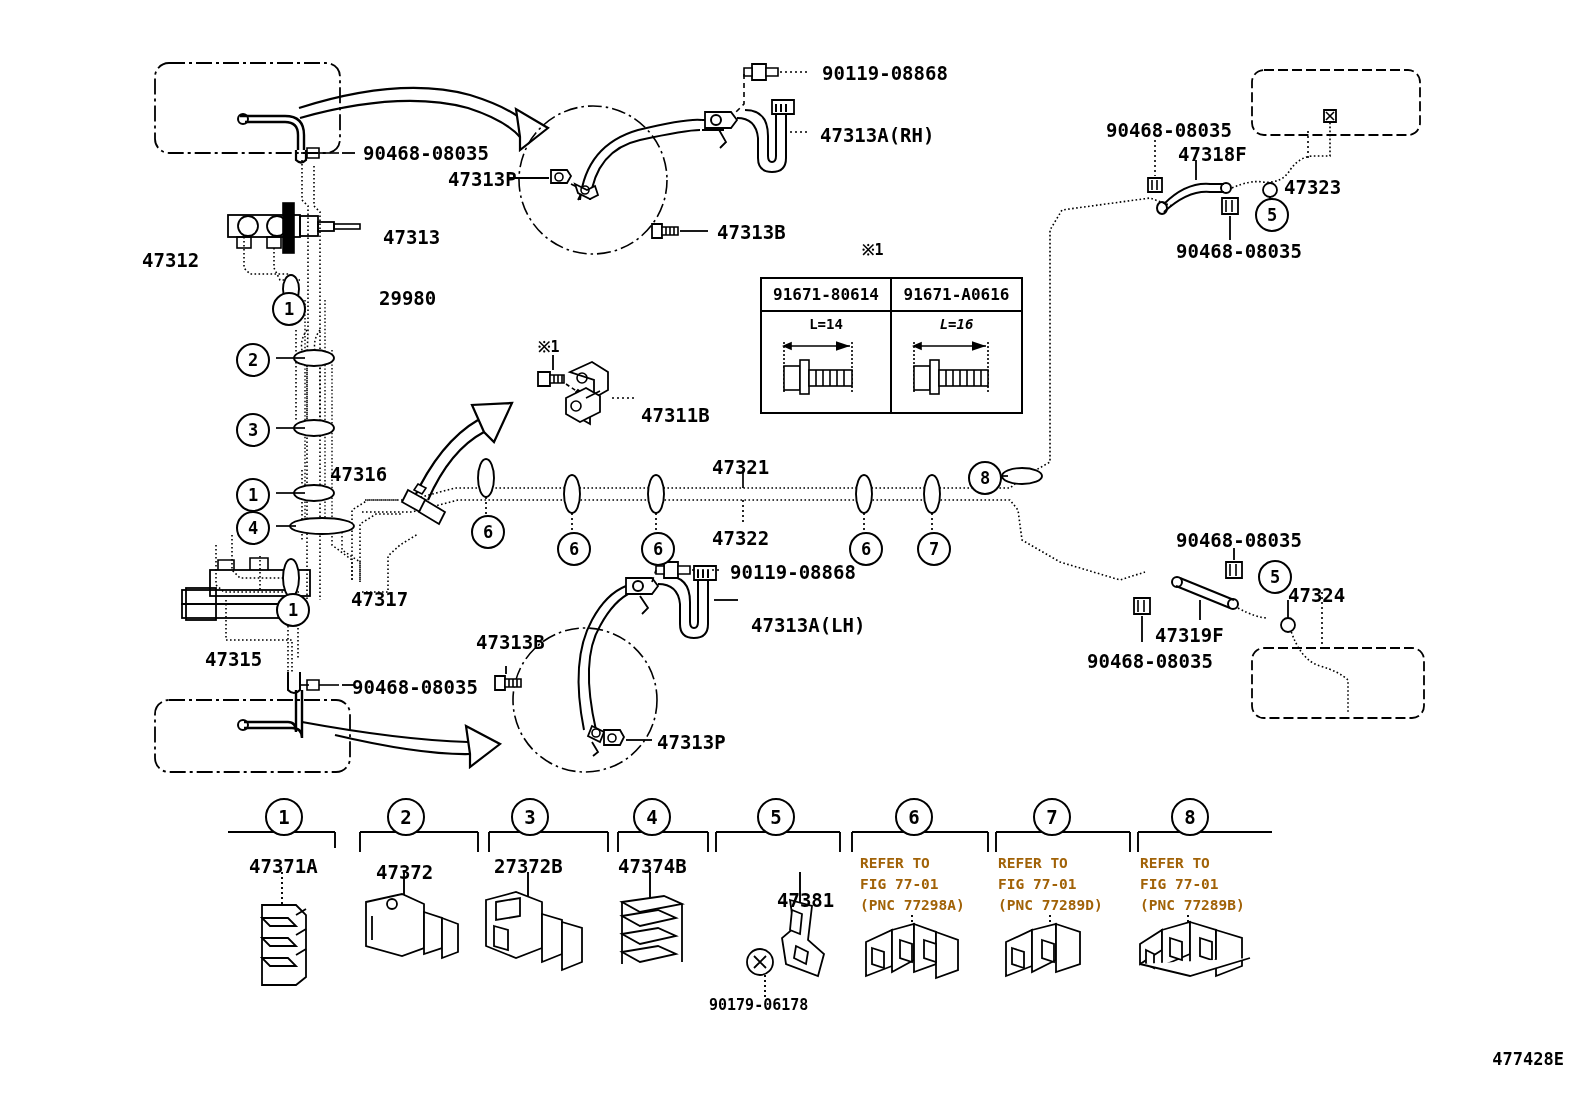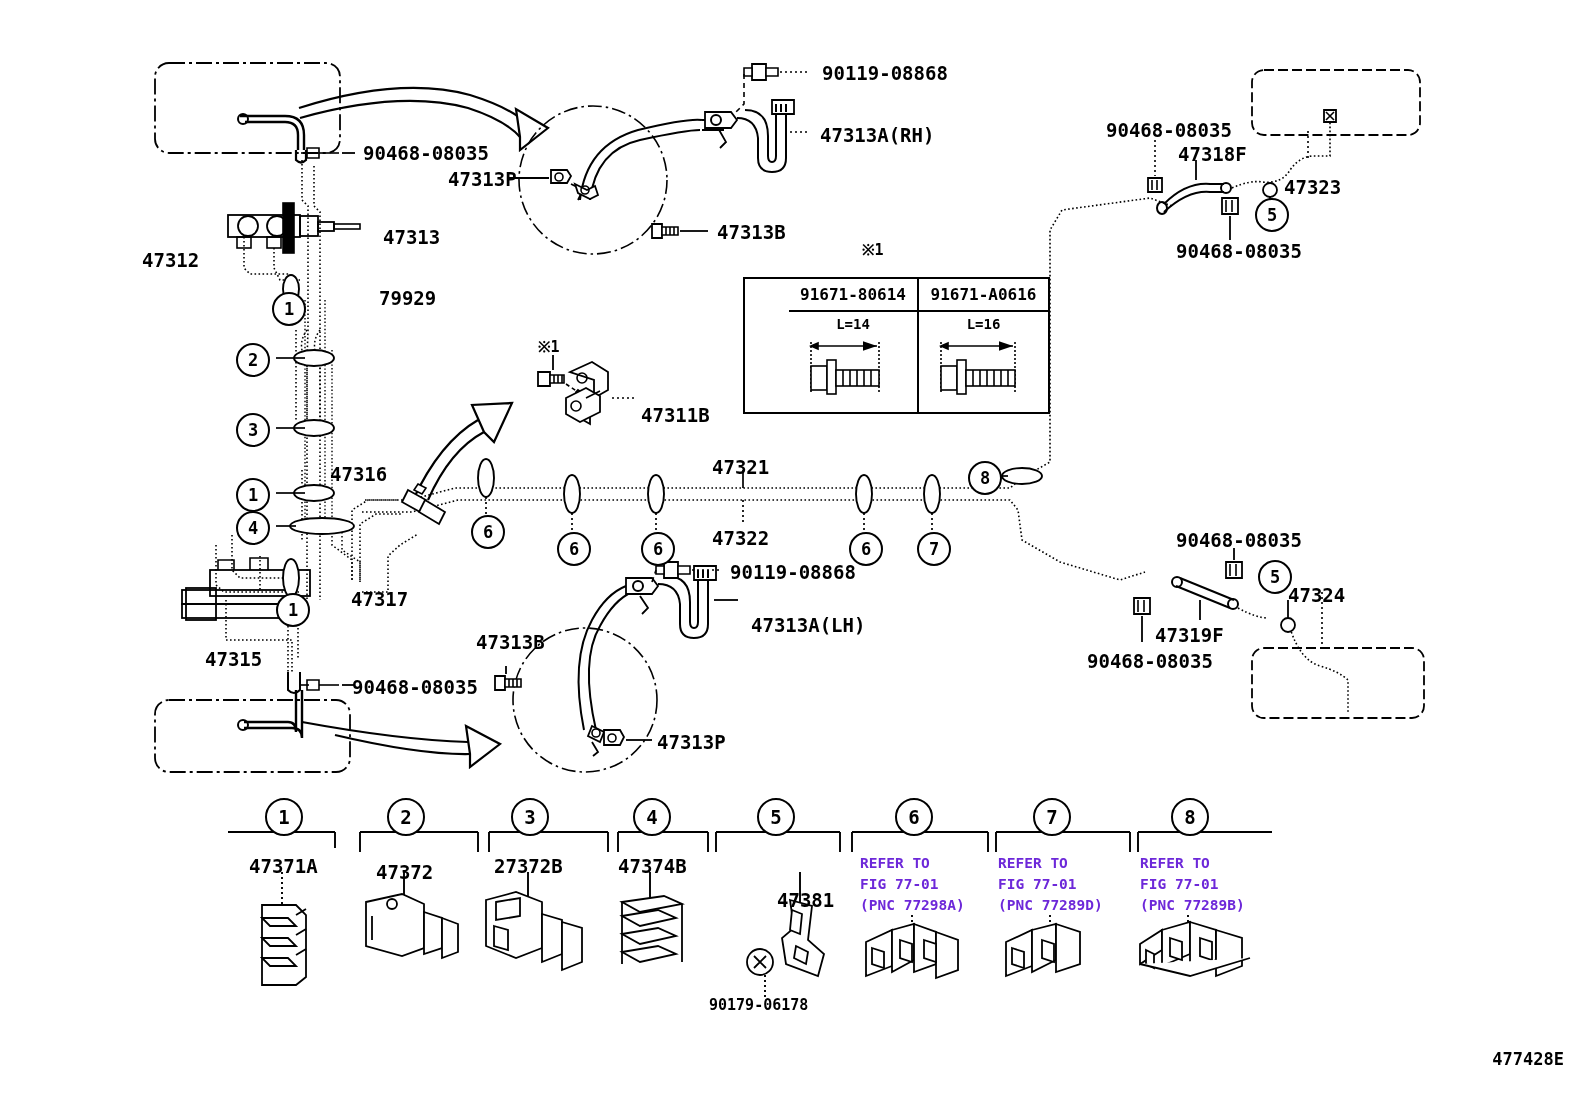--- a/index.html
+++ b/index.html
@@ -8,21 +8,21 @@
   svg#art{position:absolute;left:0;top:0;width:1592px;height:1099px;}
   .lbl{position:absolute;font-family:"DejaVu Sans Mono",monospace;font-weight:bold;
        color:#000;white-space:pre;letter-spacing:0px;}
   .s20{font-size:19px;}
   .s16{font-size:15px;}
   .cnum{position:absolute;width:30px;height:30px;border:2px solid #000;border-radius:50%;
         display:flex;align-items:center;justify-content:center;font-size:17px;font-weight:bold;
         background:#fff;font-family:"DejaVu Sans Mono",monospace;}
   .cnum.big{width:34px;height:34px;font-size:19px;}
   .refbox{position:absolute;font-family:"DejaVu Sans Mono",monospace;font-weight:bold;
-          font-size:14.5px;line-height:21px;white-space:pre;color:#6d28d9;}
+          font-size:14.5px;line-height:21px;white-space:pre;color:#a16207;}
   .tbl{position:absolute;border:2px solid #000;background:#fff;}
   .tbl .hdr{display:flex;border-bottom:2px solid #000;}
   .tbl .hdr>div{font-size:16px;font-weight:bold;text-align:center;padding:6px 10px;
         font-family:"DejaVu Sans Mono",monospace;}
   .tbl .hdr>div:first-child{border-right:2px solid #000;}
   .tbl .bdy{display:flex;}
   .tbl .bdy>div{padding:4px;}
   .tbl .bdy>div:first-child{border-right:2px solid #000;}
   .figcode{position:absolute;right:28px;bottom:30px;font-size:17px;font-weight:bold;
            font-family:"DejaVu Sans Mono",monospace;}
@@ -445,21 +445,21 @@
     <path d="M1200 938 l12 4 l0 18 l-12 -4 z"></path>
     <path d="M1140 964 l50 12 l60 -18"></path>
   </g>
 
   </g>
 </svg>
 
 <div class="lbl s20" style="left:363px;top:142px;">90468-08035</div>
 <div class="lbl s20" style="left:142px;top:249px;">47312</div>
 <div class="lbl s20" style="left:383px;top:226px;">47313</div>
-<div class="lbl s20" style="left:379px;top:287px;">79929</div>
+<div class="lbl s20" style="left:379px;top:287px;">29980</div>
 <div class="lbl s20" style="left:448px;top:168px;">47313P</div>
 <div class="lbl s20" style="left:820px;top:124px;">47313A(RH)</div>
 <div class="lbl s20" style="left:822px;top:62px;">90119-08868</div>
 <div class="lbl s20" style="left:717px;top:221px;">47313B</div>
 
 <div class="lbl s16" style="left:538px;top:336px;">※1</div>
 <div class="lbl s20" style="left:641px;top:404px;">47311B</div>
 
 <div class="lbl s20" style="left:330px;top:463px;">47316</div>
 <div class="lbl s20" style="left:351px;top:588px;">47317</div>
@@ -493,21 +493,21 @@
 <div class="cnum" style="left:471px;top:515px;">6</div>
 <div class="cnum" style="left:557px;top:532px;">6</div>
 <div class="cnum" style="left:641px;top:532px;">6</div>
 <div class="cnum" style="left:849px;top:532px;">6</div>
 <div class="cnum" style="left:917px;top:532px;">7</div>
 <div class="cnum" style="left:968px;top:461px;">8</div>
 <div class="cnum" style="left:1255px;top:198px;">5</div>
 <div class="cnum" style="left:1258px;top:560px;">5</div>
 
 <div class="lbl s16" style="left:862px;top:239px;">※1</div>
-<div class="tbl" style="left:743px;top:277px;width:259px;padding-left:44px;">
+<div class="tbl" style="left:760px;top:277px;width:259px;">
   <div class="hdr">
     <div style="width:116px;">91671-80614</div>
     <div style="width:117px;">91671-A0616</div>
   </div>
   <div class="bdy">
     <div style="width:120px;">
       <div style="text-align:center;font-size:14px;font-weight:bold;font-family:'DejaVu Sans Mono',monospace;">L=14</div>
       <svg width="118" height="72" viewBox="0 0 118 72">
         <g stroke="#000" fill="none" stroke-width="1.6">
           <path d="M18 14 L84 14" marker-end="url(#ah)"></path>
@@ -515,21 +515,21 @@
           <path d="M18 10 L18 60" stroke-dasharray="2 2"></path>
           <path d="M86 10 L86 60" stroke-dasharray="2 2"></path>
           <rect x="18" y="34" width="16" height="24" fill="#fff"></rect>
           <rect x="34" y="28" width="9" height="34" fill="#fff"></rect>
           <rect x="43" y="38" width="43" height="16" fill="#fff"></rect>
           <path d="M50 38 l0 16 M57 38 l0 16 M64 38 l0 16 M71 38 l0 16 M78 38 l0 16"></path>
         </g>
       </svg>
     </div>
     <div style="width:121px;">
-      <div style="text-align:center;font-size:14px;font-weight:bold;font-family:'DejaVu Sans Mono',monospace;">L=16</div>
+      <div style="text-align:center;font-size:14px;font-weight:bold;font-family:'DejaVu Sans Mono',monospace;font-style:italic;">L=16</div>
       <svg width="118" height="72" viewBox="0 0 118 72">
         <g stroke="#000" fill="none" stroke-width="1.6">
           <path d="M18 14 L90 14" marker-end="url(#ah)"></path>
           <path d="M18 14 L25 11 L25 17 Z" fill="#000"></path>
           <path d="M18 10 L18 60" stroke-dasharray="2 2"></path>
           <path d="M92 10 L92 60" stroke-dasharray="2 2"></path>
           <rect x="18" y="34" width="16" height="24" fill="#fff"></rect>
           <rect x="34" y="28" width="9" height="34" fill="#fff"></rect>
           <rect x="43" y="38" width="49" height="16" fill="#fff"></rect>
           <path d="M50 38 l0 16 M57 38 l0 16 M64 38 l0 16 M71 38 l0 16 M78 38 l0 16 M85 38 l0 16"></path>

